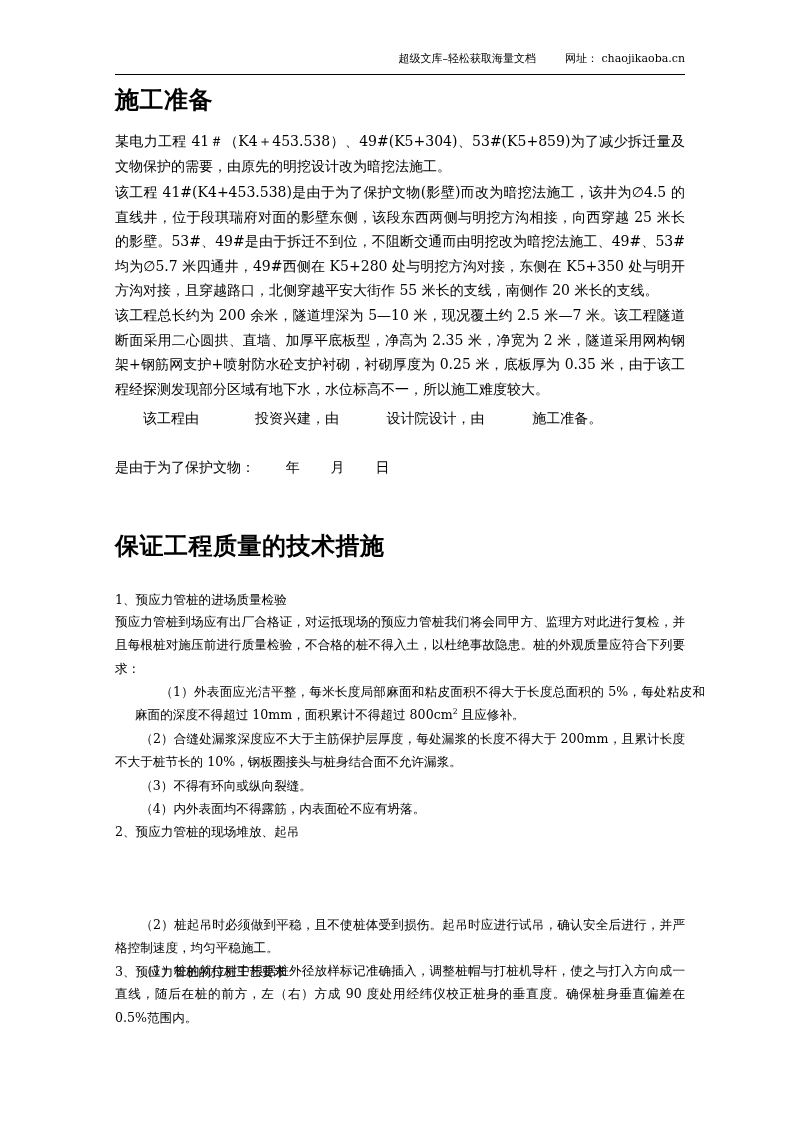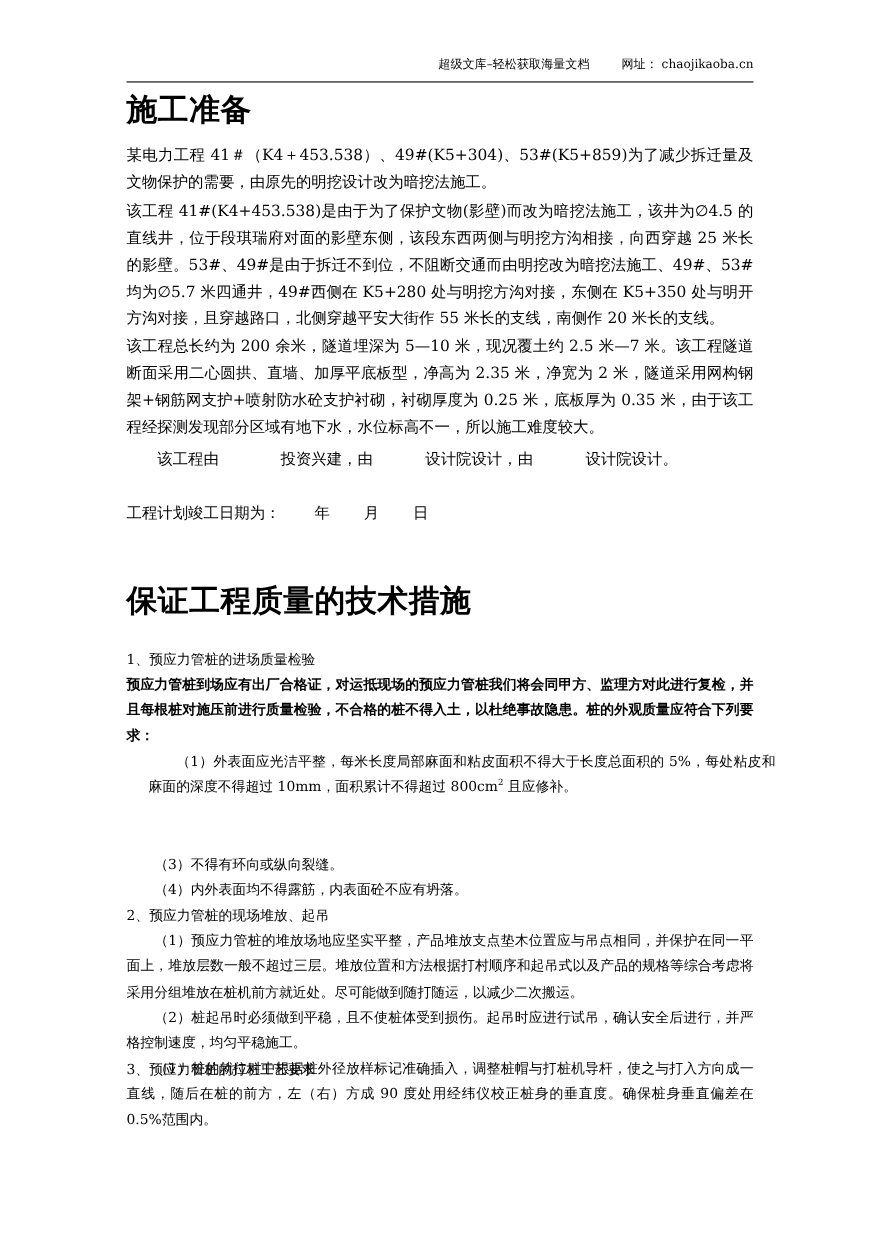--- a/index.html
+++ b/index.html
@@ -46,21 +46,21 @@
     width: 570px;
     height: 0;
     border-top: 1.4px solid #000;
   }
 
   
   h1.doc-title {
     margin: 0;
     font-family: "DejaVu Sans", "Liberation Sans", sans-serif;
     font-weight: 700;
-    font-size: 28px;
+    font-size: 24px;
     line-height: 36px;
     letter-spacing: 0.5px;
   }
   .title-1 {
     position: absolute;
     left: 115px;
     top: 82px;
   }
   .title-2 {
     position: absolute;
@@ -114,33 +114,33 @@
   <div class="header-rule"></div>
 
   <h1 class="doc-title title-1">施工准备</h1>
 
   <div class="para" style="top:129px;">某电力工程 41＃（K4＋453.538）、49#(K5+304)、53#(K5+859)为了减少拆迁量及文物保护的需要，由原先的明挖设计改为暗挖法施工。</div>
 
   <div class="para" style="top:180px;">该工程 41#(K4+453.538)是由于为了保护文物(影壁)而改为暗挖法施工，该井为∅4.5 的直线井，位于段琪瑞府对面的影壁东侧，该段东西两侧与明挖方沟相接，向西穿越 25 米长的影壁。53#、49#是由于拆迁不到位，不阻断交通而由明挖改为暗挖法施工、49#、53#均为∅5.7 米四通井，49#西侧在 K5+280 处与明挖方沟对接，东侧在 K5+350 处与明开方沟对接，且穿越路口，北侧穿越平安大街作 55 米长的支线，南侧作 20 米长的支线。</div>
 
   <div class="para" style="top:303px;">该工程总长约为 200 余米，隧道埋深为 5—10 米，现况覆土约 2.5 米—7 米。该工程隧道断面采用二心圆拱、直墙、加厚平底板型，净高为 2.35 米，净宽为 2 米，隧道采用网构钢架+钢筋网支护+喷射防水砼支护衬砌，衬砌厚度为 0.25 米，底板厚为 0.35 米，由于该工程经探测发现部分区域有地下水，水位标高不一，所以施工难度较大。</div>
 
-  <div class="para nowrapline" style="top:406px; text-indent:2em;"><span>该工程由</span><span class="gap-lg"></span><span>投资兴建，由</span><span class="gap-md"></span><span>设计院设计，由</span><span class="gap-md"></span><span>设计院设计。</span></div>
+  <div class="para nowrapline" style="top:406px; text-indent:2em;"><span>该工程由</span><span class="gap-lg"></span><span>投资兴建，由</span><span class="gap-md"></span><span>设计院设计，由</span><span class="gap-md"></span><span>施工准备。</span></div>
 
 
-  <div class="para nowrapline" style="top:455px;"><span>工程计划竣工日期为：</span><span class="gap-sm"></span><span>年</span><span class="gap-sm"></span><span>月</span><span class="gap-sm"></span><span>日</span></div>
+  <div class="para nowrapline" style="top:455px;"><span>是由于为了保护文物：</span><span class="gap-sm"></span><span>年</span><span class="gap-sm"></span><span>月</span><span class="gap-sm"></span><span>日</span></div>
 
   <h1 class="doc-title title-2">保证工程质量的技术措施</h1>
 
   <div class="para small" style="top:588px;">1、预应力管桩的进场质量检验</div>
-  <div class="para small" style="top:610px;font-weight:bold;">预应力管桩到场应有出厂合格证，对运抵现场的预应力管桩我们将会同甲方、监理方对此进行复检，并且每根桩对施压前进行质量检验，不合格的桩不得入土，以杜绝事故隐患。桩的外观质量应符合下列要求：</div>
+  <div class="para small" style="top:610px;">预应力管桩到场应有出厂合格证，对运抵现场的预应力管桩我们将会同甲方、监理方对此进行复检，并且每根桩对施压前进行质量检验，不合格的桩不得入土，以杜绝事故隐患。桩的外观质量应符合下列要求：</div>
   <div class="para small indent2" style="top:680px;margin-left:20px;">（1）外表面应光洁平整，每米长度局部麻面和粘皮面积不得大于长度总面积的 5%，每处粘皮和麻面的深度不得超过 10mm，面积累计不得超过 800cm<sup>2</sup> 且应修补。</div>
+  <div class="para small indent2" style="top:727px;">（2）合缝处漏浆深度应不大于主筋保护层厚度，每处漏浆的长度不得大于 200mm，且累计长度不大于桩节长的 10%，钢板圈接头与桩身结合面不允许漏浆。</div>
   <div class="para small indent2" style="top:774px;">（3）不得有环向或纵向裂缝。</div>
   <div class="para small indent2" style="top:797px;">（4）内外表面均不得露筋，内表面砼不应有坍落。</div>
 
   <div class="para small" style="top:820px;">2、预应力管桩的现场堆放、起吊</div>
-  <div class="para small indent2" style="top:843px;">（1）预应力管桩的堆放场地应坚实平整，产品堆放支点垫木位置应与吊点相同，并保护在同一平面上，堆放层数一般不超过三层。堆放位置和方法根据打村顺序和起吊式以及产品的规格等综合考虑将采用分组堆放在桩机前方就近处。尽可能做到随打随运，以减少二次搬运。</div>
   <div class="para small indent2" style="top:913px;">（2）桩起吊时必须做到平稳，且不使桩体受到损伤。起吊时应进行试吊，确认安全后进行，并严格控制速度，均匀平稳施工。</div>
 
   <div class="para small" style="top:960px;">3、预应力管桩的打桩工艺要求</div>
   <div class="para small indent2" style="top:959px;">（1）桩的就位对中根据桩外径放样标记准确插入，调整桩帽与打桩机导杆，使之与打入方向成一直线，随后在桩的前方，左（右）方成 90 度处用经纬仪校正桩身的垂直度。确保桩身垂直偏差在 0.5%范围内。</div>
 
 </div>
 
 </body></html>

